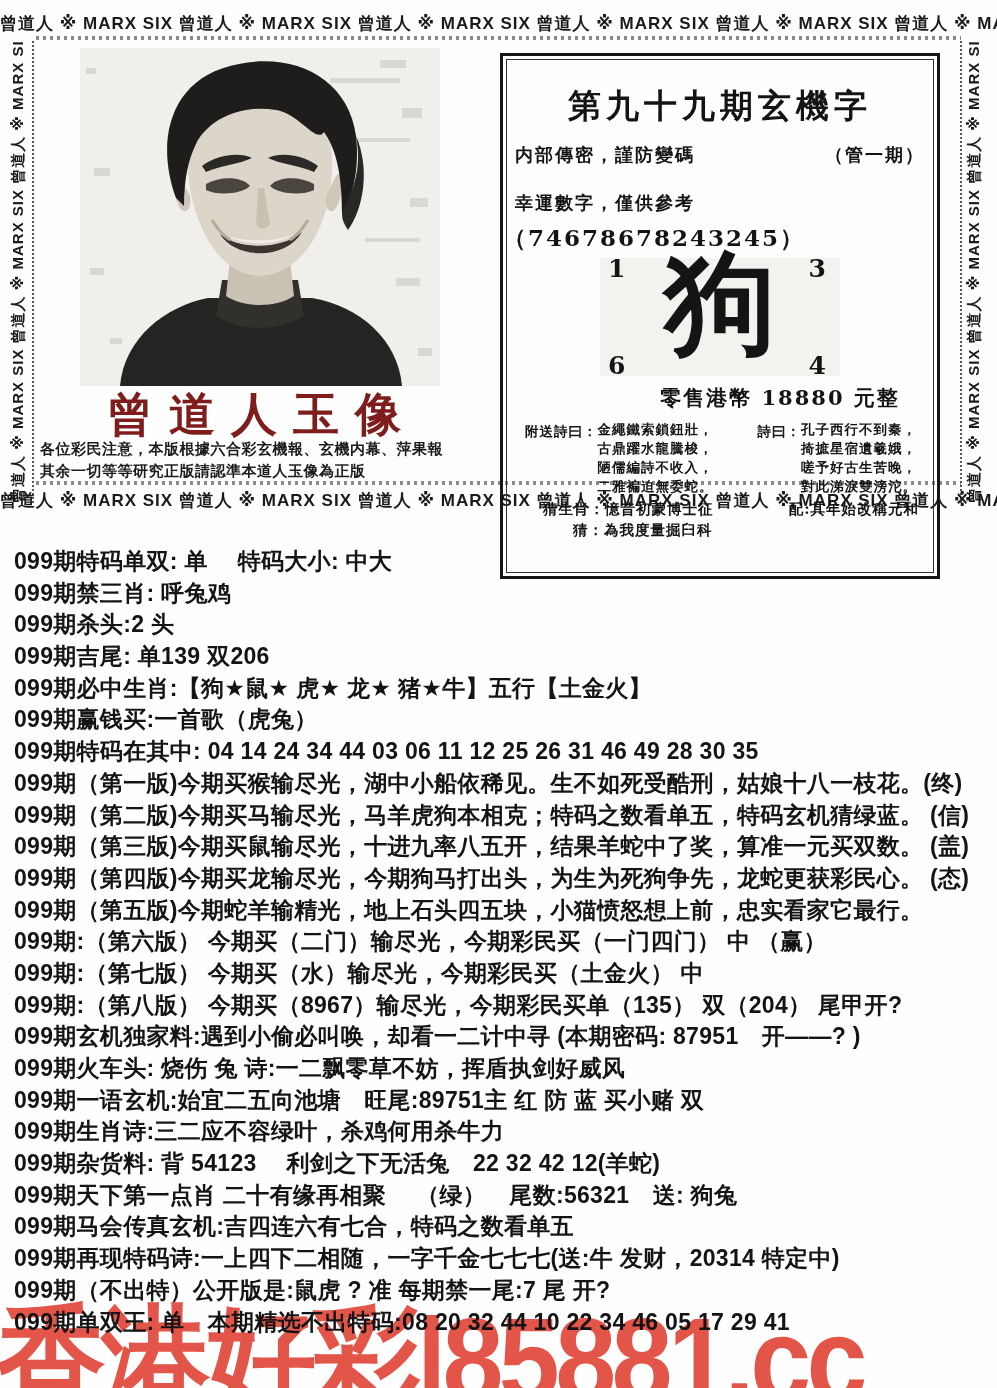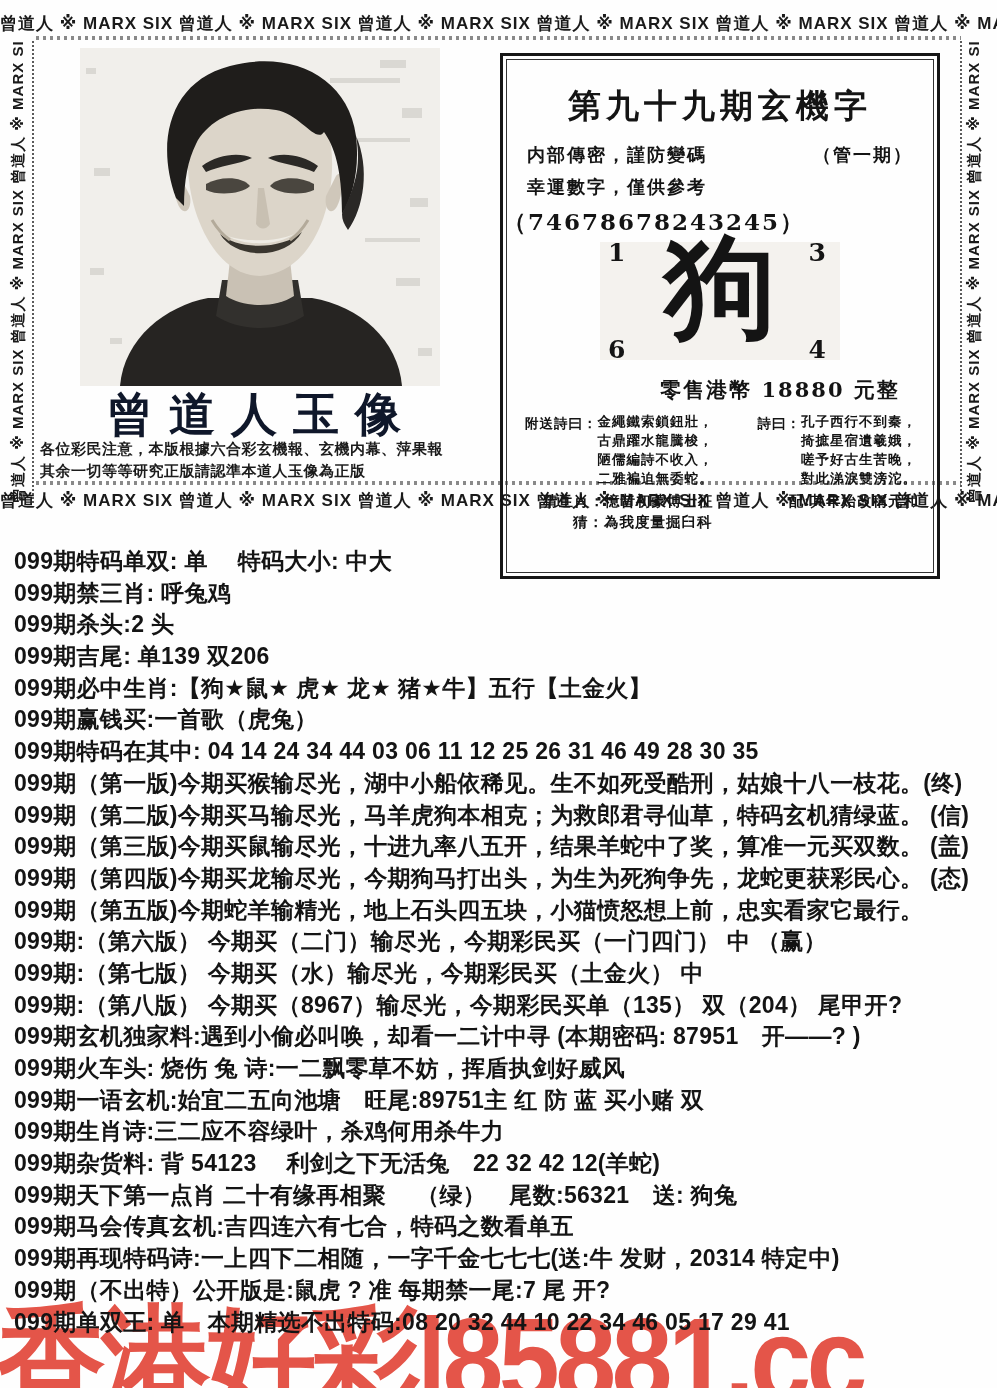--- a/index.html
+++ b/index.html
@@ -28,49 +28,49 @@
     white-space:nowrap;overflow:hidden;text-align:center;line-height:24px;
   }
   #strip-left{left:6px;top:503px;border-bottom:2px dotted #5a5a5a;}
   #strip-right{left:960px;top:503px;border-top:2px dotted #5a5a5a;}
 
   
   #portrait-photo{position:absolute;left:80px;top:48px;width:360px;height:338px;}
   #portrait-caption{
     position:absolute;left:62px;top:384px;width:400px;text-align:center;
     font-family:"DejaVu Serif","Liberation Serif",serif;
-    font-size:46px;font-weight:700;letter-spacing:16px;color:#0f172a;
+    font-size:46px;font-weight:700;letter-spacing:16px;color:#7f1d1d;
   }
   .portrait-note{
     position:absolute;left:40px;width:460px;
     font-family:Liberation Sans, sans-serif;
     font-size:15px;font-weight:700;letter-spacing:.5px;color:#1c1c1c;white-space:nowrap;
   }
   #portrait-note1{top:440px;}
   #portrait-note2{top:462px;}
 
   
   #mystery-box{
     position:absolute;left:500px;top:53px;width:440px;height:526px;
     border:3px solid #161616;box-sizing:border-box;
     font-family:"DejaVu Serif","Liberation Serif",serif;color:#141414;
   }
   #mystery-box:before{content:"";position:absolute;left:3px;right:3px;top:3px;bottom:3px;border:1px solid #333;pointer-events:none;}
   #mystery-title{margin-top:28px;text-align:center;font-size:33px;font-weight:700;letter-spacing:5px;}
-  .mystery-row{display:flex;justify-content:space-between;padding:0 24px;margin-top:14px;font-size:18px;font-weight:700;letter-spacing:2px;}
-  #mystery-line2{margin-top:8px;}
+  .mystery-row{display:flex;justify-content:space-between;padding:0 12px;margin-top:14px;font-size:18px;font-weight:700;letter-spacing:2px;}
+  #mystery-line2{margin-top:24px;}
   #lucky-number{margin-top:8px;font-size:23px;font-weight:700;letter-spacing:2px;}
   #zodiac-block{position:relative;width:240px;height:118px;margin:4px auto 0 auto;background:#f4f2ee;}
   #zodiac-char{position:absolute;left:0;right:0;top:-14px;text-align:center;font-size:112px;line-height:118px;font-weight:700;}
   .corner-num{position:absolute;font-size:25px;font-weight:700;}
   #corner-tl{left:8px;top:-4px;}
   #corner-tr{right:14px;top:-4px;}
   #corner-bl{left:8px;bottom:-4px;}
   #corner-br{right:14px;bottom:-4px;}
-  #price-line{text-align:center;margin-top:16px;padding-left:120px;font-size:21px;font-weight:700;letter-spacing:2px;}
+  #price-line{text-align:center;margin-top:8px;padding-left:120px;font-size:21px;font-weight:700;letter-spacing:2px;}
   #poems{display:flex;justify-content:space-between;padding:8px 20px 0 22px;}
   .poem-col{display:flex;font-size:13.5px;font-weight:700;letter-spacing:1px;line-height:19px;}
   .poem-label{white-space:nowrap;margin-top:2px;}
   .poem-lines div{white-space:nowrap;}
   #box-bottom{padding:2px 18px 0 40px;font-size:14.5px;font-weight:700;letter-spacing:1px;line-height:21px;}
   #box-bottom .row{display:flex;justify-content:space-between;white-space:nowrap;}
   #guess-row2{padding-left:30px;align-items:center;}
 
   
   #tips{
@@ -197,21 +197,21 @@
 
 <div id="tips">
   <div class="tip-line">099期特码单双: 单　 特码大小: 中大</div>
   <div class="tip-line">099期禁三肖: 呼兔鸡</div>
   <div class="tip-line">099期杀头:2 头</div>
   <div class="tip-line">099期吉尾: 单139 双206</div>
   <div class="tip-line">099期必中生肖:【狗★鼠★ 虎★ 龙★ 猪★牛】五行【土金火】</div>
   <div class="tip-line">099期赢钱买:一首歌（虎兔）</div>
   <div class="tip-line">099期特码在其中: 04 14 24 34 44 03 06 11 12 25 26 31 46 49 28 30 35</div>
   <div class="tip-line">099期（第一版)今期买猴输尽光，湖中小船依稀见。生不如死受酷刑，姑娘十八一枝花。(终)</div>
-  <div class="tip-line">099期（第二版)今期买马输尽光，马羊虎狗本相克；为救郎君寻仙草，特码玄机猜绿蓝。 (信)</div>
+  <div class="tip-line">099期（第二版)今期买马输尽光，马羊虎狗本相克；特码之数看单五，特码玄机猜绿蓝。 (信)</div>
   <div class="tip-line">099期（第三版)今期买鼠输尽光，十进九率八五开，结果羊蛇中了奖，算准一元买双数。 (盖)</div>
   <div class="tip-line">099期（第四版)今期买龙输尽光，今期狗马打出头，为生为死狗争先，龙蛇更获彩民心。 (态)</div>
   <div class="tip-line">099期（第五版)今期蛇羊输精光，地上石头四五块，小猫愤怒想上前，忠实看家它最行。</div>
   <div class="tip-line">099期:（第六版） 今期买（二门）输尽光，今期彩民买（一门四门） 中 （赢）</div>
   <div class="tip-line">099期:（第七版） 今期买（水）输尽光，今期彩民买（土金火） 中</div>
   <div class="tip-line">099期:（第八版） 今期买（8967）输尽光，今期彩民买单（135） 双（204） 尾甲开?</div>
   <div class="tip-line">099期玄机独家料:遇到小偷必叫唤，却看一二计中寻 (本期密码: 87951　开——? )</div>
   <div class="tip-line">099期火车头: 烧伤 兔 诗:一二飘零草不妨，挥盾执剑好威风</div>
   <div class="tip-line">099期一语玄机:始宜二五向池塘　旺尾:89751主 红 防 蓝 买小赌 双</div>
   <div class="tip-line">099期生肖诗:三二应不容绿叶，杀鸡何用杀牛力</div>

